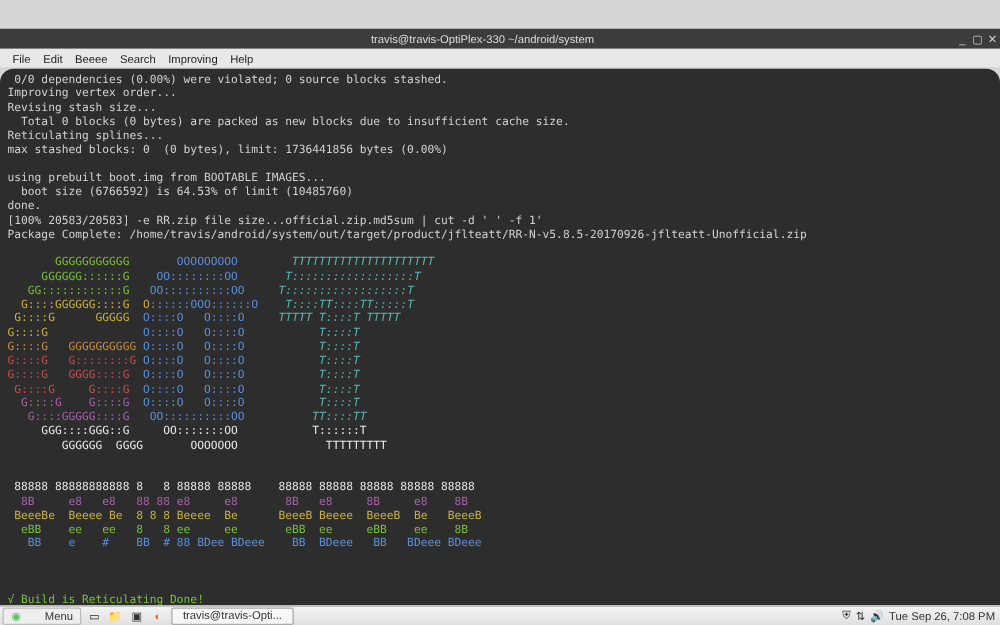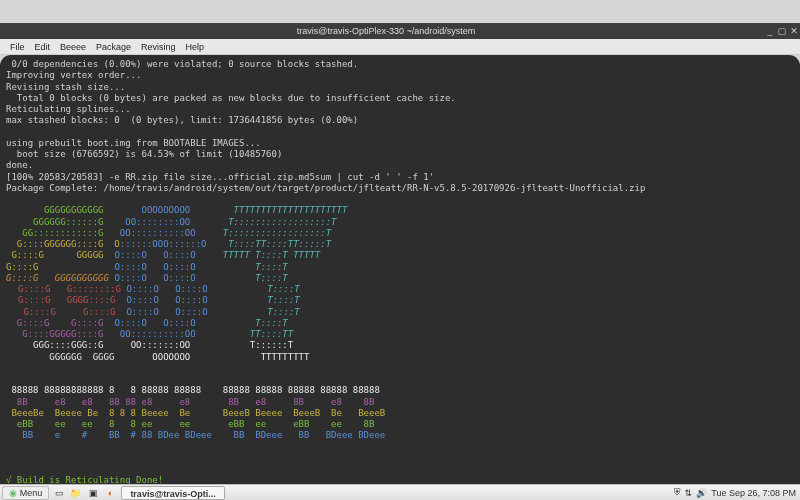--- a/index.html
+++ b/index.html
@@ -29,61 +29,61 @@
     background: #2d2d2d; color: #d0d0d0;
     height: 452px; padding: 4px 6px;
     line-height: 1.25;
     white-space: pre;
     overflow: hidden;
     border-radius: 11px;
   }
   .c-grn  { color: #7abf3a; }
   .c-blu  { color: #5b8fd9; }
   .c-ylw  { color: #c9b23e; text-align: right; }
-  .c-red  { color: #c05050; margin-left: 12px; }
+  .c-red  { color: #c05050; }
   .c-mag  { color: #a860a8; }
   .c-cyn  { color: #5bb5b5; font-style: italic; }
   .c-wht  { color: #e8e8e8; }
-  .c-org  { color: #c98b3e; font-style: italic; }
+  .c-org  { color: #c98b3e; }
   .taskbar {
     position: absolute; bottom: 0; left: 0; right: 0; height: 16px;
     background: linear-gradient(#f4f4f4,#e0e0e0);
     border-top: 1px solid #bbb;
     display: flex; align-items: center; font-family: sans-serif;
     font-size: 9px; color: #333;
   }
   .taskbar .mbtn {
     height: 14px; padding: 0 6px; display: inline-flex; align-items: center;
     border: 1px solid #bbb; border-radius: 2px; background: #eee; margin-left: 2px;
   }
   .taskbar .ic { width: 14px; height: 14px; display: inline-flex; align-items:center; justify-content:center; margin-left: 3px; }
   .taskbar .task {
-    height: 14px; padding: 0 8px; display: inline-flex; align-items: flex-end;
-    border: 1px solid #aaa; border-radius: 2px; background: #f7f7f7; margin-left: 4px; font-weight: bold;
+    height: 14px; padding: 0 8px; display: inline-flex; align-items: flex-start;
+    border: 1px solid #aaa; border-radius: 2px; background: #f7f7f7; margin-left: 4px;
   }
   .taskbar .spacer { flex: 1; }
   .taskbar .tray { display: flex; align-items: center; gap: 4px; padding-right: 4px; }
 </style>
 </head>
 <body>
 
 <div class="titlebar">
   <span style="width:8px"></span>
   <span class="title">travis@travis-OptiPlex-330 ~/android/system</span>
   <span class="wbtn">_</span>
   <span class="wbtn">▢</span>
   <span class="wbtn">✕</span>
 </div>
 
 <div class="menubar">
   <span>File</span>
   <span>Edit</span>
   <span>Beeee</span>
-  <span>Package</span>
-  <span>Revising</span>
+  <span>Search</span>
+  <span>Improving</span>
   <span>Help</span>
 </div>
 
 <div class="term"><span> 0/0 dependencies (0.00%) were violated; 0 source blocks stashed.</span>
 <span>Improving vertex order...</span>
 <span>Revising stash size...</span>
 <span>  Total 0 blocks (0 bytes) are packed as new blocks due to insufficient cache size.</span>
 <span>Reticulating splines...</span>
 <span>max stashed blocks: 0  (0 bytes), limit: 1736441856 bytes (0.00%)</span>
 <span></span>
@@ -108,21 +108,21 @@
 
 
 
 
    
 </div>
 
 <div class="taskbar">
   <span class="mbtn">
     <span style="color:#6b6">◉</span>
-    <span style="margin-left:3px">Menu</span>
+    <span style="margin-left:19px">Menu</span>
   </span>
   <span class="ic">▭</span>
   <span class="ic">📁</span>
   <span class="ic">▣</span>
   <span class="ic" style="color:#d96a1f">◐</span>
   <span class="task">
     <span>travis@travis-Opti...</span>
   </span>
   <span class="spacer"></span>
   <span class="tray">

